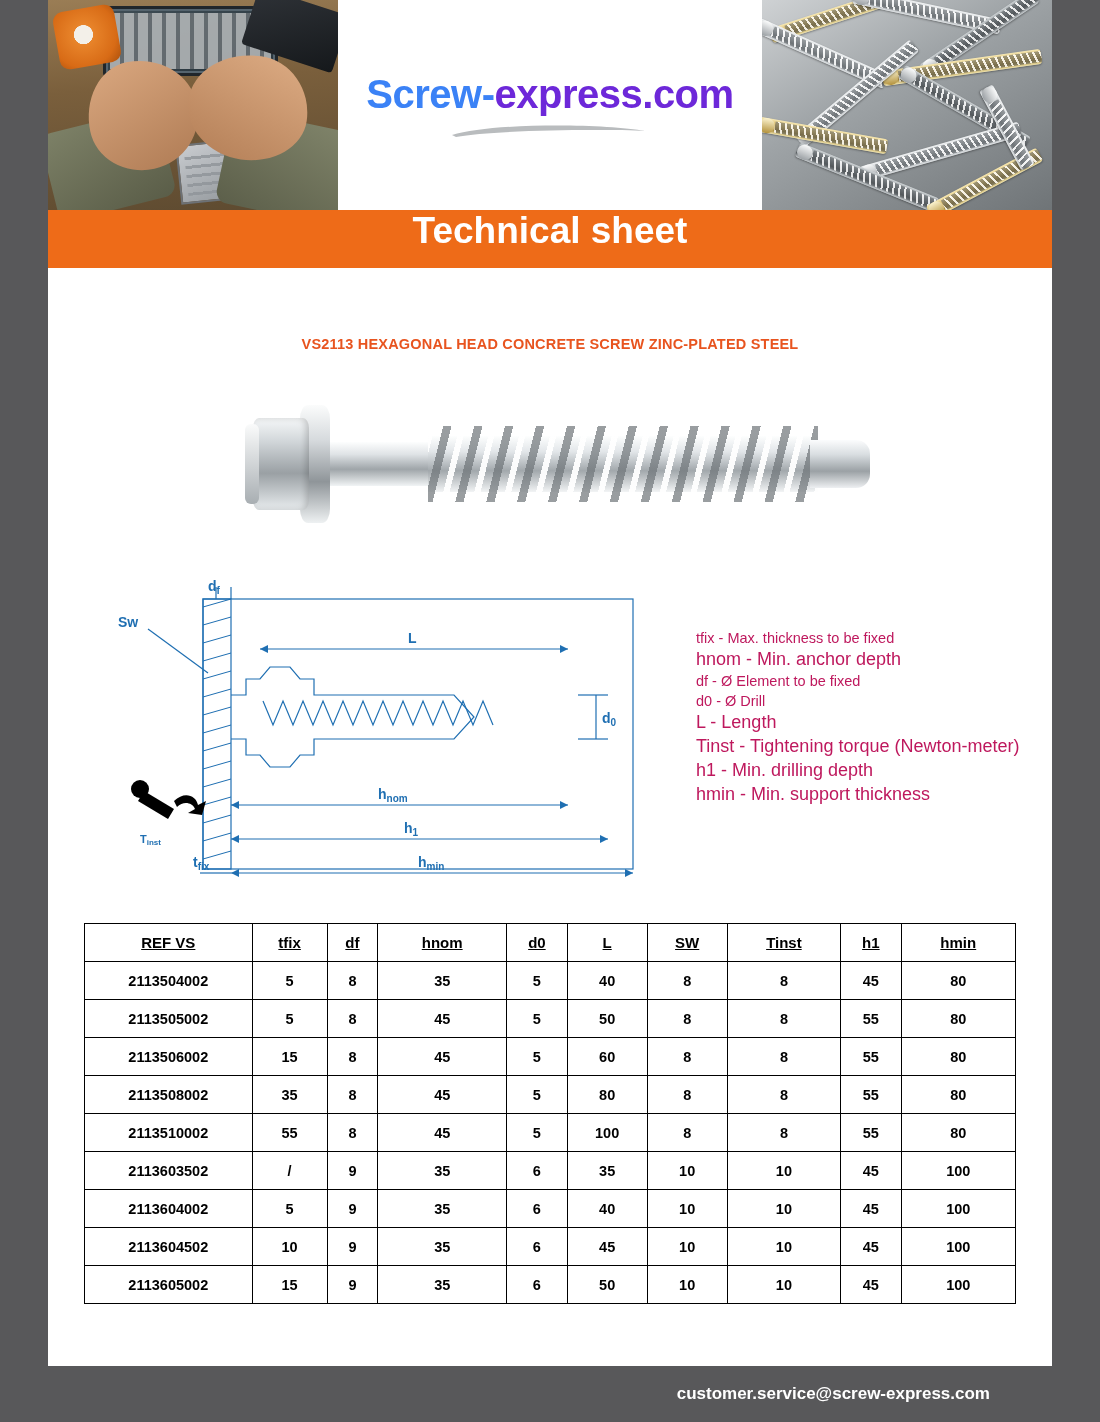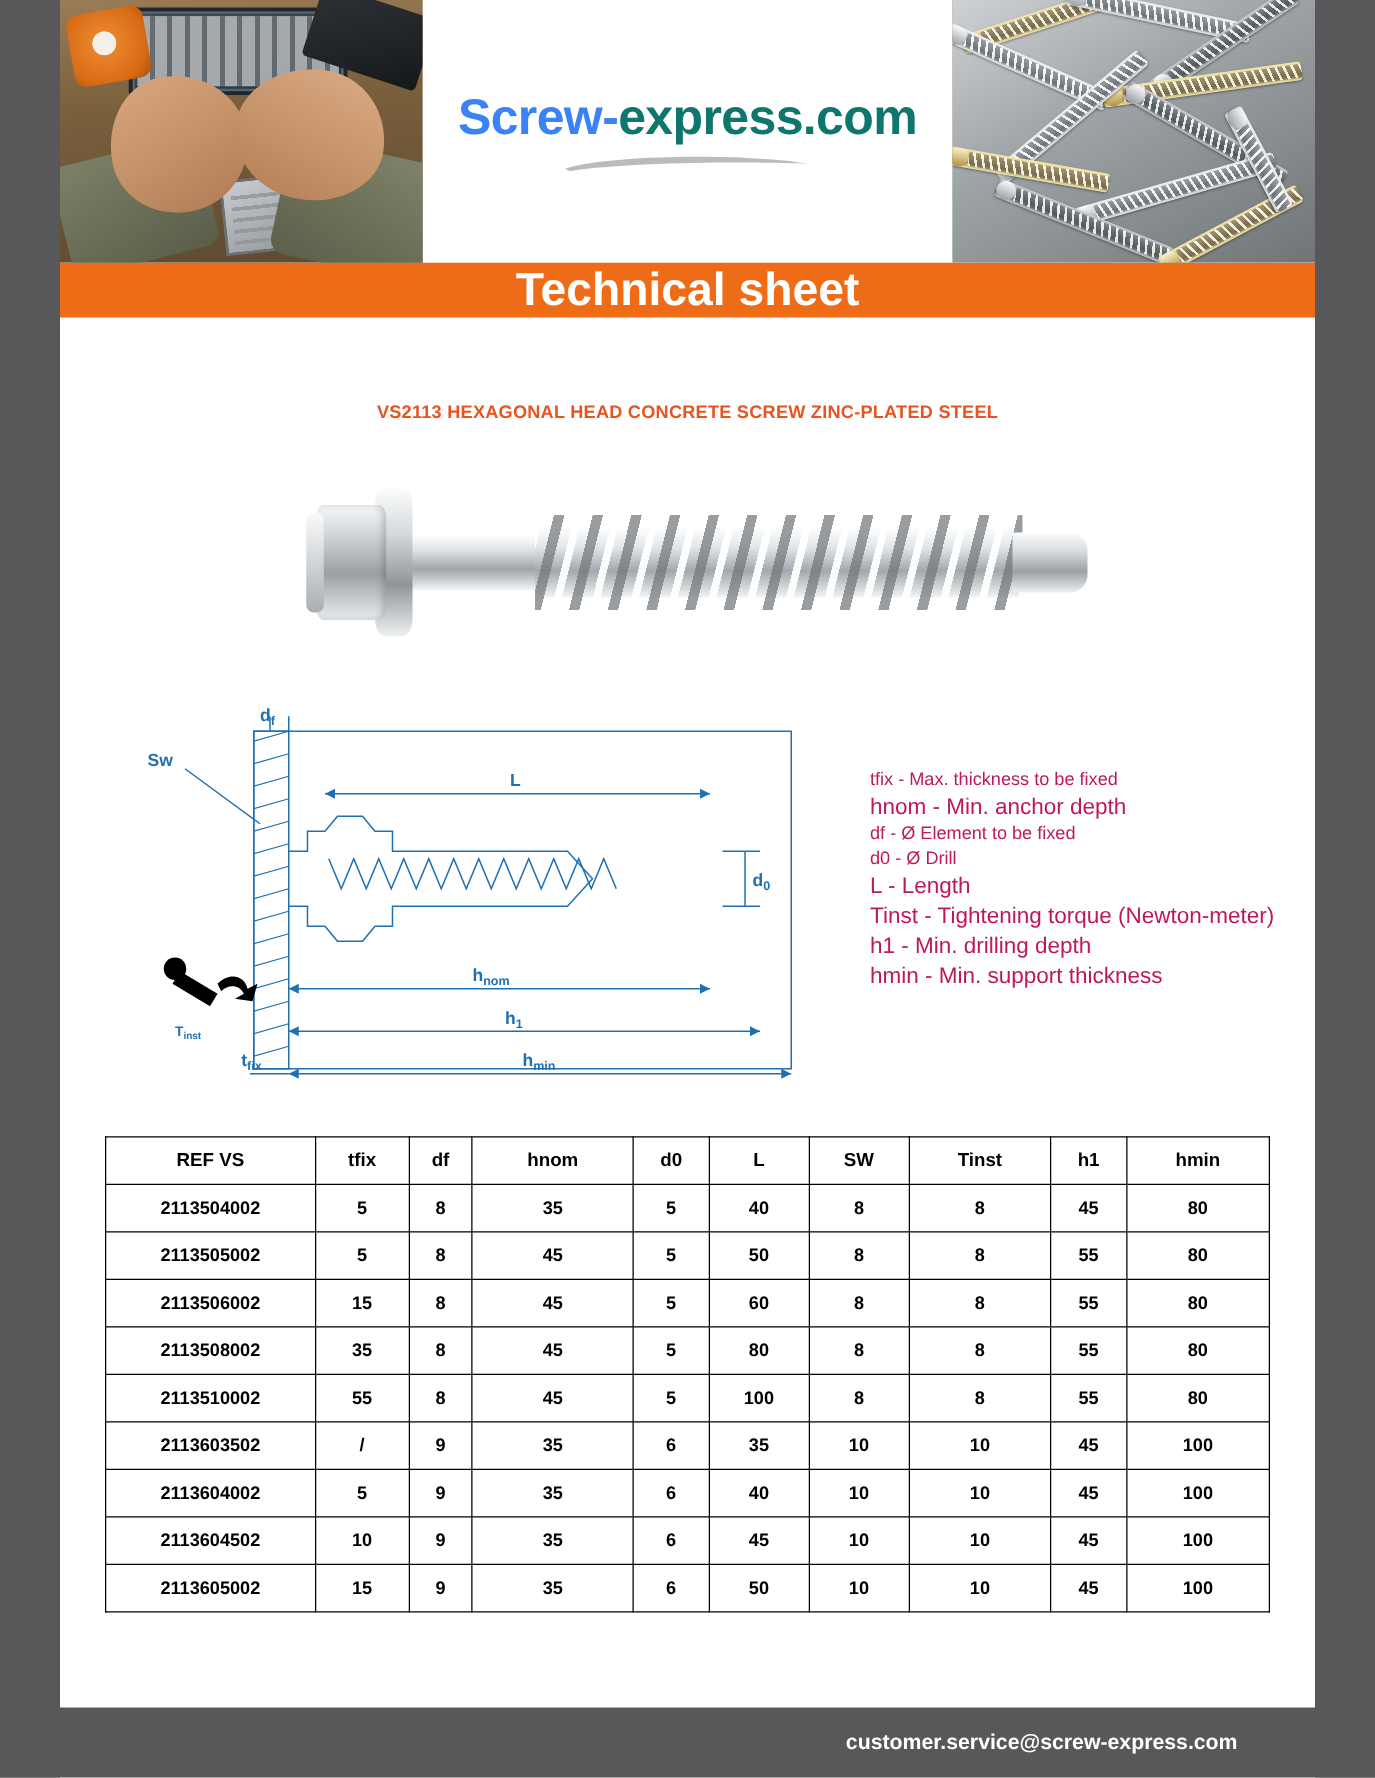--- a/index.html
+++ b/index.html
@@ -62,21 +62,21 @@
     justify-content: center;
     position: relative;
   }
   .logo-text {
     font-size: 40px;
     font-weight: bold;
     letter-spacing: -0.5px;
     white-space: nowrap;
   }
   .logo-screw { color: #3b82f6; }
-  .logo-express { color: #0f766e; }
+  .logo-express { color: #6d28d9; }
   .logo-swoosh {
     width: 200px; height: 18px;
     margin-top: 4px;
     position: relative;
   }
   .logo-swoosh svg { display: block; }
 
   
   .wb { position:absolute; }
   .wb-bg {
@@ -177,24 +177,24 @@
   .screw.gold {
     background: linear-gradient(180deg,#f7e9b6 0%, #d9b861 35%, #9c7d2c 70%, #f3e6b0 100%);
   }
   .screw.gold::before { background: linear-gradient(180deg,#fbf3cf,#b3923d); }
   .screw.dark {
     background: linear-gradient(180deg,#cfd4d6 0%, #7d8387 35%, #4b5053 70%, #c9ced1 100%);
   }
 
   
   .title-bar {
-    height: 44px;
+    height: 58px;
     background: #ee6b18;
     display: flex;
-    align-items: center;
+    align-items: flex-start;
     justify-content: center;
   }
   .title-bar .title {
     color: #ffffff;
     font-size: 37px;
     font-weight: bold;
     letter-spacing: 0px;
   }
 
   
@@ -282,21 +282,21 @@
     width: 100%;
     font-size: 14.5px;
   }
   th, td {
     border: 1px solid #000000;
     text-align: center;
     height: 38px;
     font-weight: bold;
     color: #000000;
   }
-  th { font-size: 15px; }
+  th { font-size: 15px; text-decoration: underline; }
   td.ref { font-weight: bold; margin-left: 26px; }
 
   
   .footer {
     position: absolute;
     left: 0; right: 0; bottom: 0;
     height: 56px;
     background: #58585a;
     display: flex;
     align-items: center;

